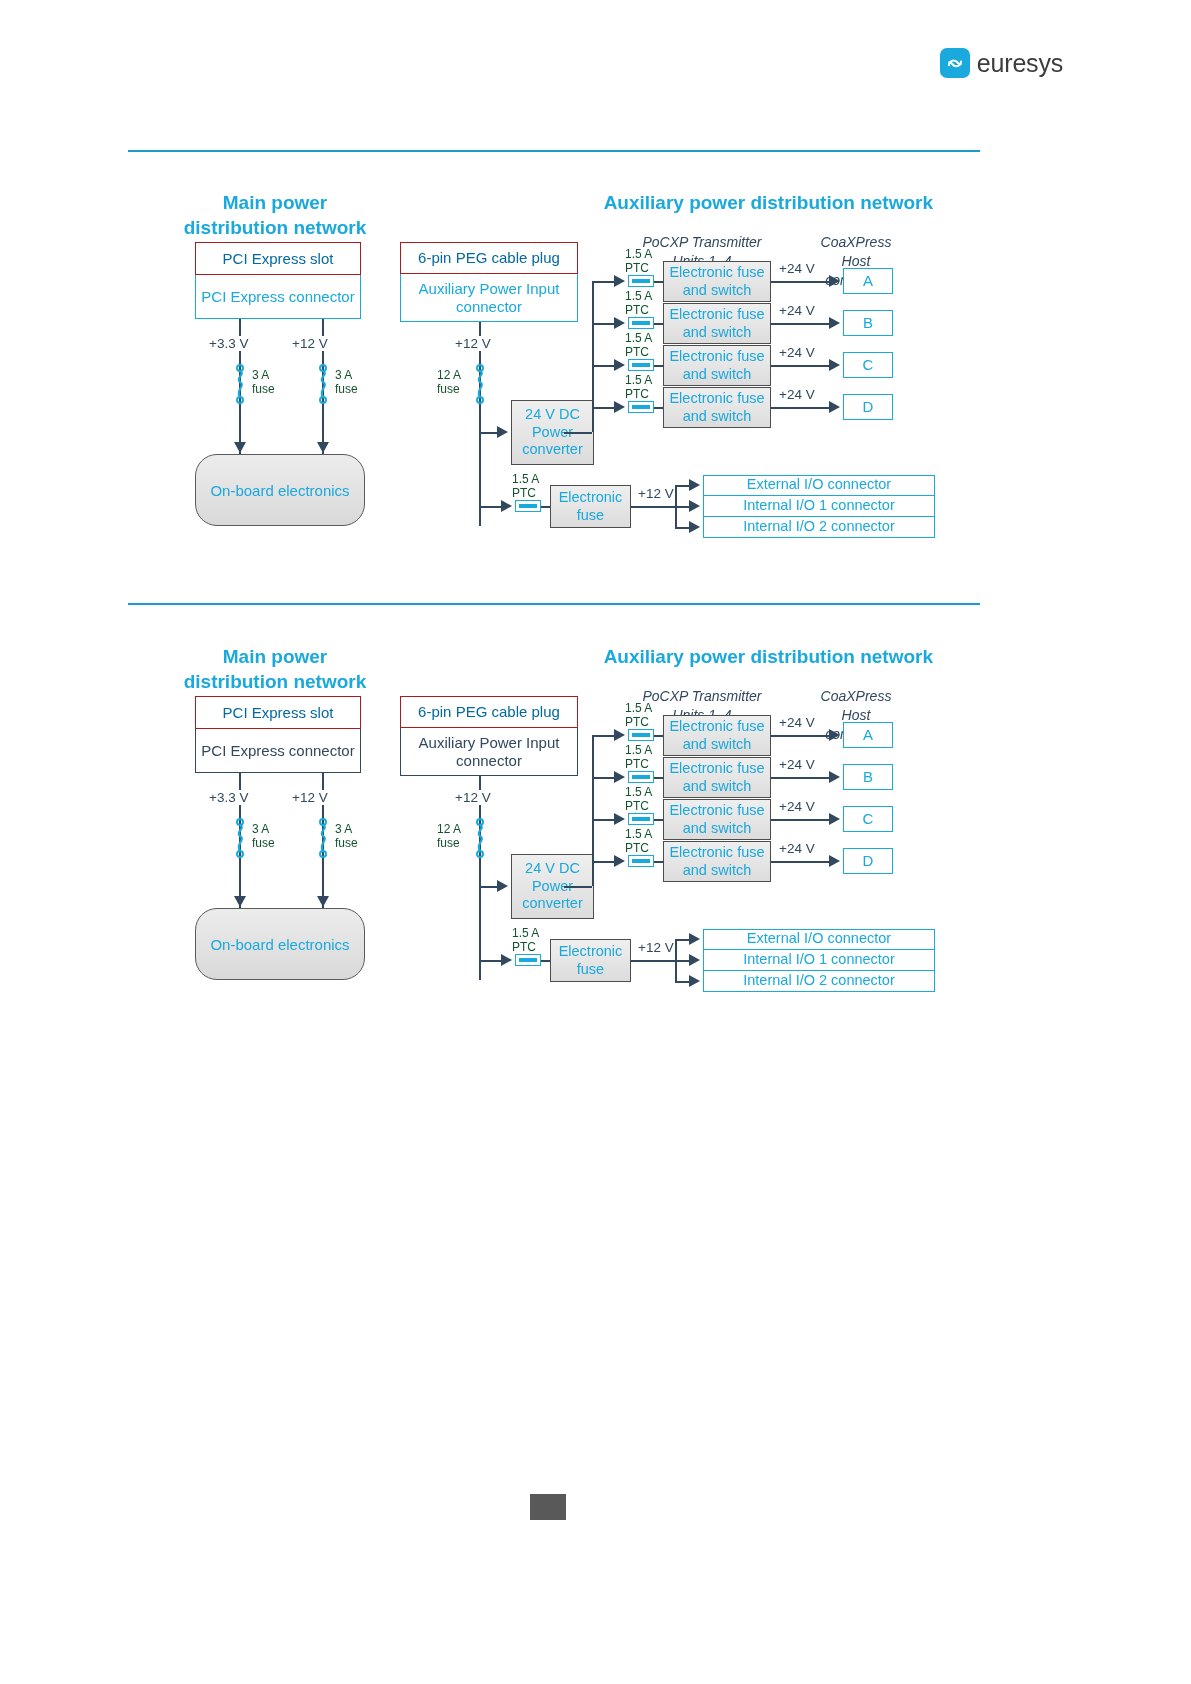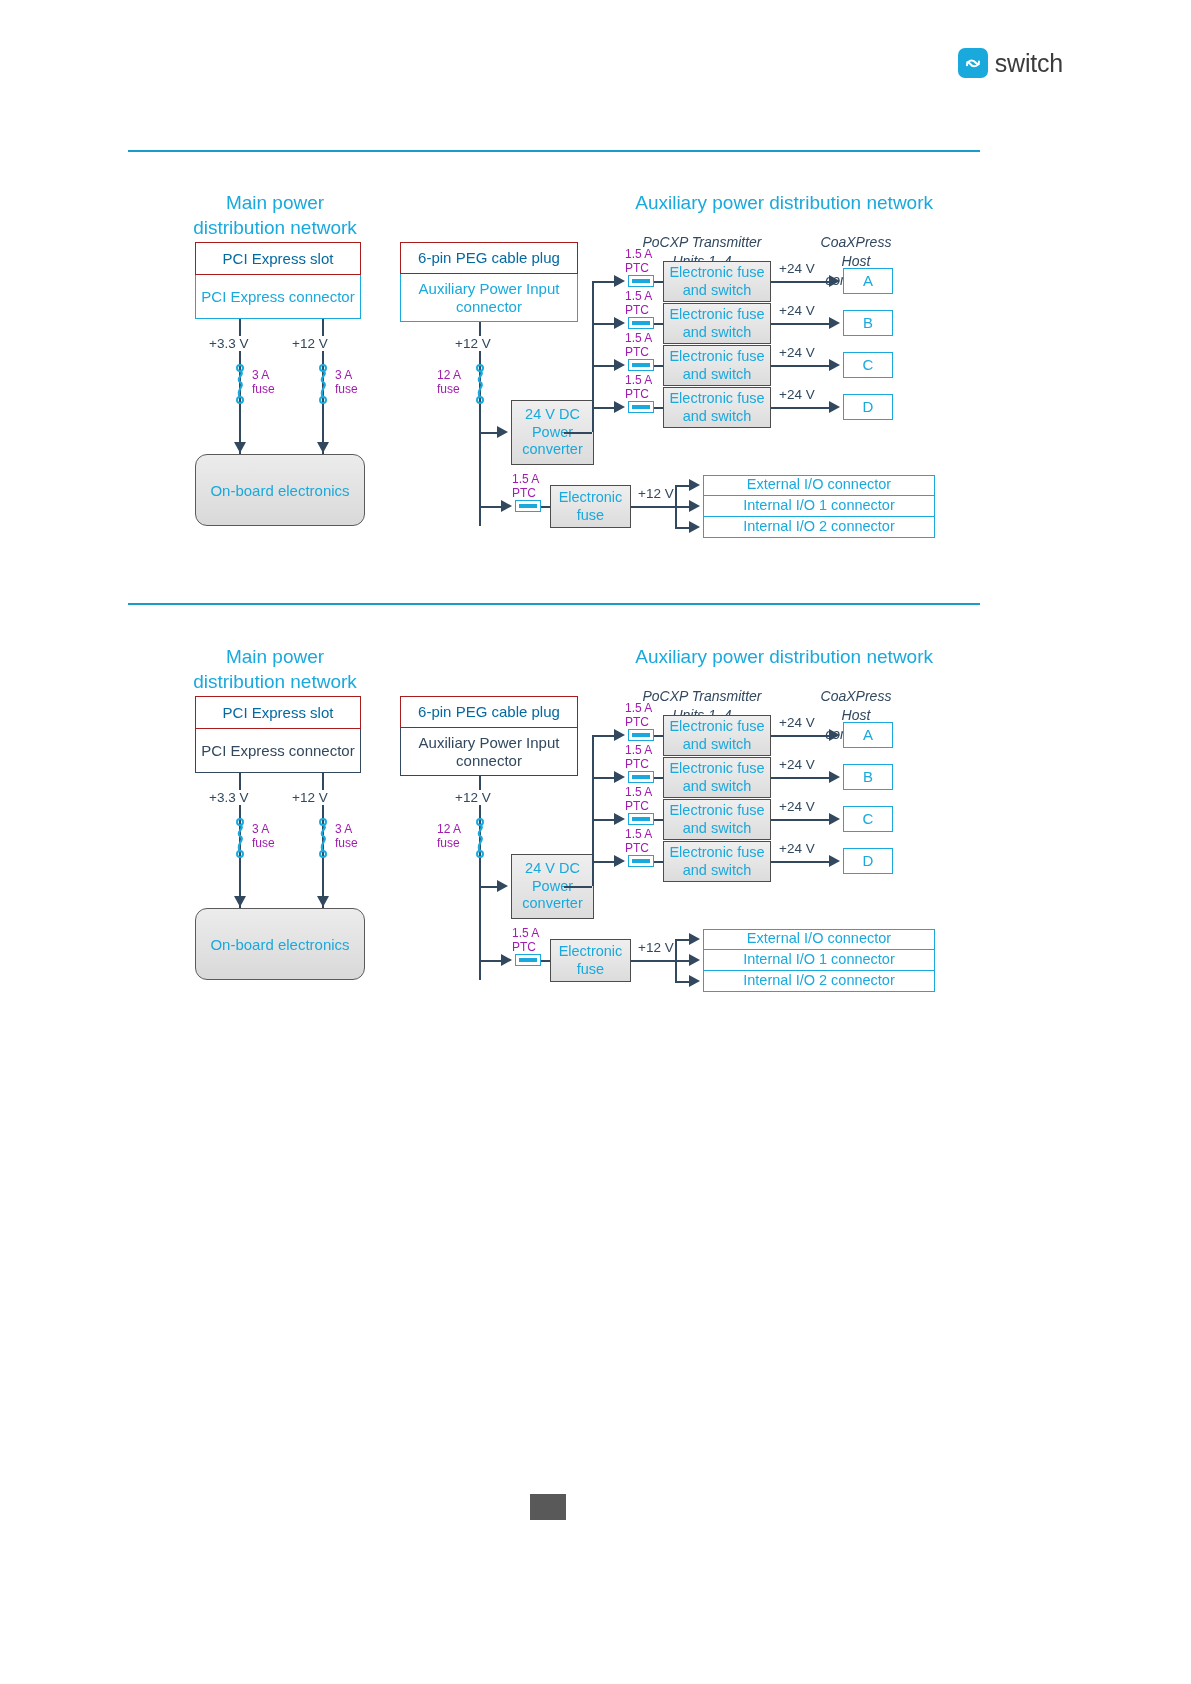--- a/index.html
+++ b/index.html
@@ -58,21 +58,21 @@
     height: 100%;
   }
   .panel-main { left: 0; width: 200px; }
   .panel-aux  { left: 211px; width: 547px; }
 
   .panel-title {
     color: #19a9dc;
     text-align: center;
     font-size: 19px;
     line-height: 1.32;
-    font-weight: 400;
+    font-weight: 700;
   }
   .panel-main .panel-title { padding-top: 14px; }
   .panel-aux  .panel-title { padding-top: 14px; text-align: right; }
 
   
   .bx { position: absolute; background: #ffffff; display: flex;
         align-items: center; justify-content: center; text-align: center;
         line-height: 1.2; }
 
   .bx-slot {                      
@@ -110,21 +110,21 @@
   .bx-abcd {
     border: 1.6px solid #19a9dc;
     color: #19a9dc;
     font-size: 15px;
     background: #ffffff;
   }
 
   .onboard {
     position: absolute;
     border: 1.6px solid #5a5a5a;
-    border-radius: 12px;
+    border-radius: 22px;
     background: linear-gradient(180deg,#ececec 0%,#d9d9d9 100%);
     color: #19a9dc;
     font-size: 15px;
     display: flex; align-items: center; justify-content: center;
   }
 
   
   .wire { position: absolute; background: #31485e; }
   .wv { width: 1.8px; }
   .wh { height: 1.8px; }
@@ -148,21 +148,21 @@
     position: absolute;
     font-size: 13.5px;
     color: #31485e;
     background: #ffffff;
     padding: 0 3px;
     white-space: nowrap;
   }
   .lbl-plain {
     position: absolute;
     font-size: 12px;
-    color: #a21caf;
+    color: #14532d;
     background: transparent;
     line-height: 1.18;
     white-space: nowrap;
   }
   .lbl-head {
     position: absolute;
     font-style: italic;
     font-size: 14px;
     color: #31485e;
     text-align: center;
@@ -200,21 +200,21 @@
 
 <div class="logo-wrap">
   <span class="logo-mark">
     <svg width="22" height="22" viewBox="0 0 22 22" aria-hidden="true">
       <path d="M5 13.2c0-2.6 2.1-4.7 4.7-4.7 1.6 0 3 .8 3.9 2.1
                .7 1 1.8 1.7 3.1 1.7" fill="none" stroke="#ffffff" stroke-width="2.1" stroke-linecap="round"></path>
       <path d="M17 9.5c0 2.6-2.1 4.7-4.7 4.7-1.6 0-3-.8-3.9-2.1
                -.7-1-1.8-1.7-3.1-1.7" fill="none" stroke="#ffffff" stroke-width="2.1" stroke-linecap="round"></path>
     </svg>
   </span>
-  <span class="logo-text">switch</span>
+  <span class="logo-text">euresys</span>
 </div>
 
 <div class="rule rule-top"></div>
 <div class="rule rule-mid"></div>
 
 <div id="figures-root">
     <div class="figure" style="top:176px;">
       <div class="panel panel-main">
         <div class="panel-title">Main power<br>distribution network</div>
         <div class="bx bx-slot" style="left:20px; top:66px; width:166px; height:33px;">PCI Express slot</div>

